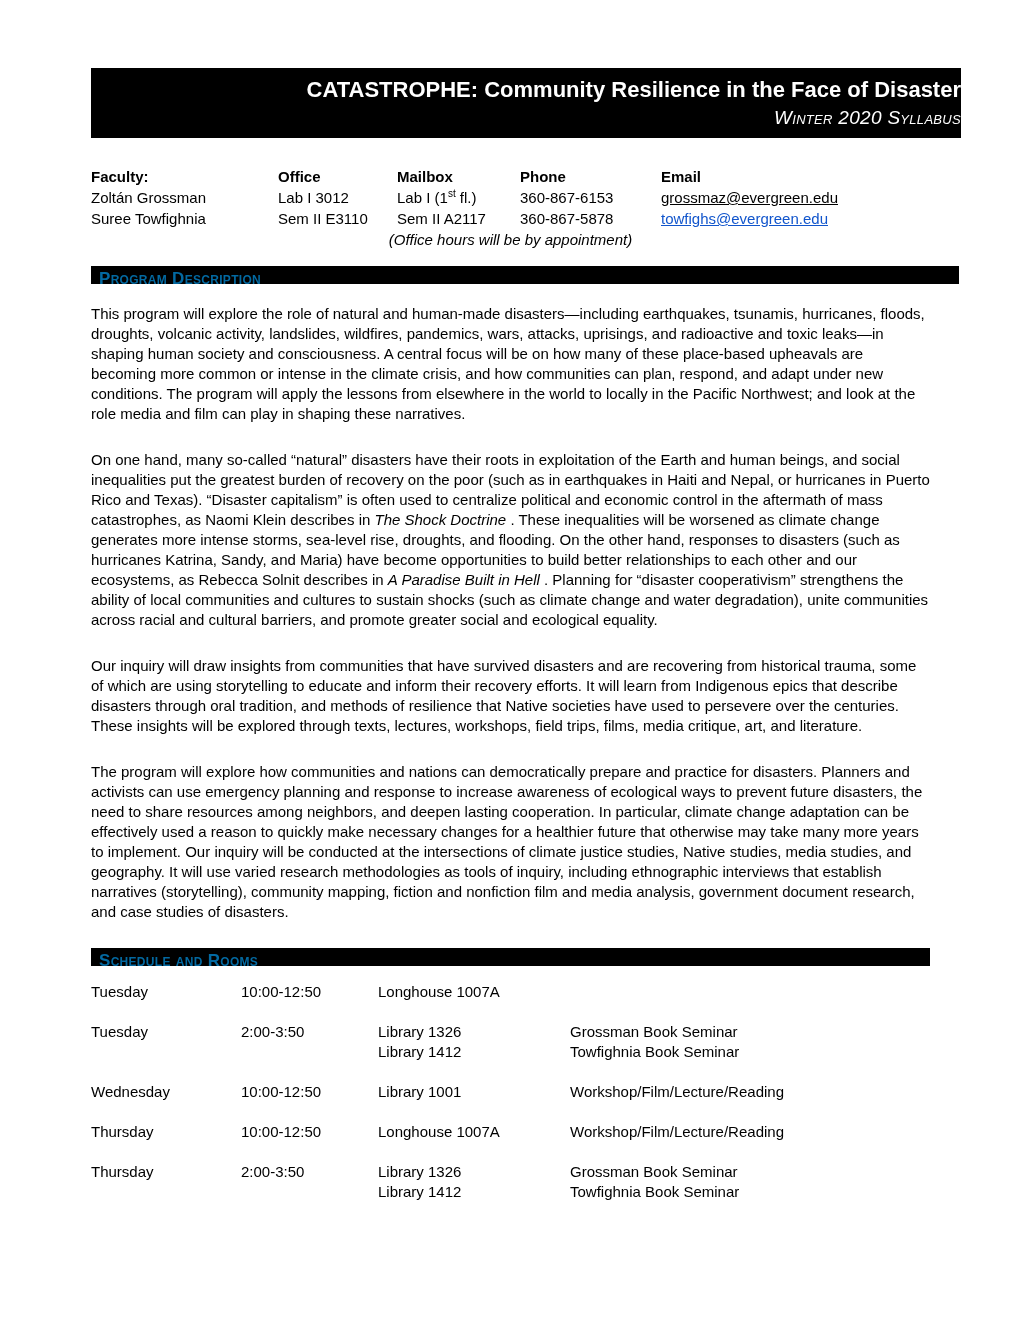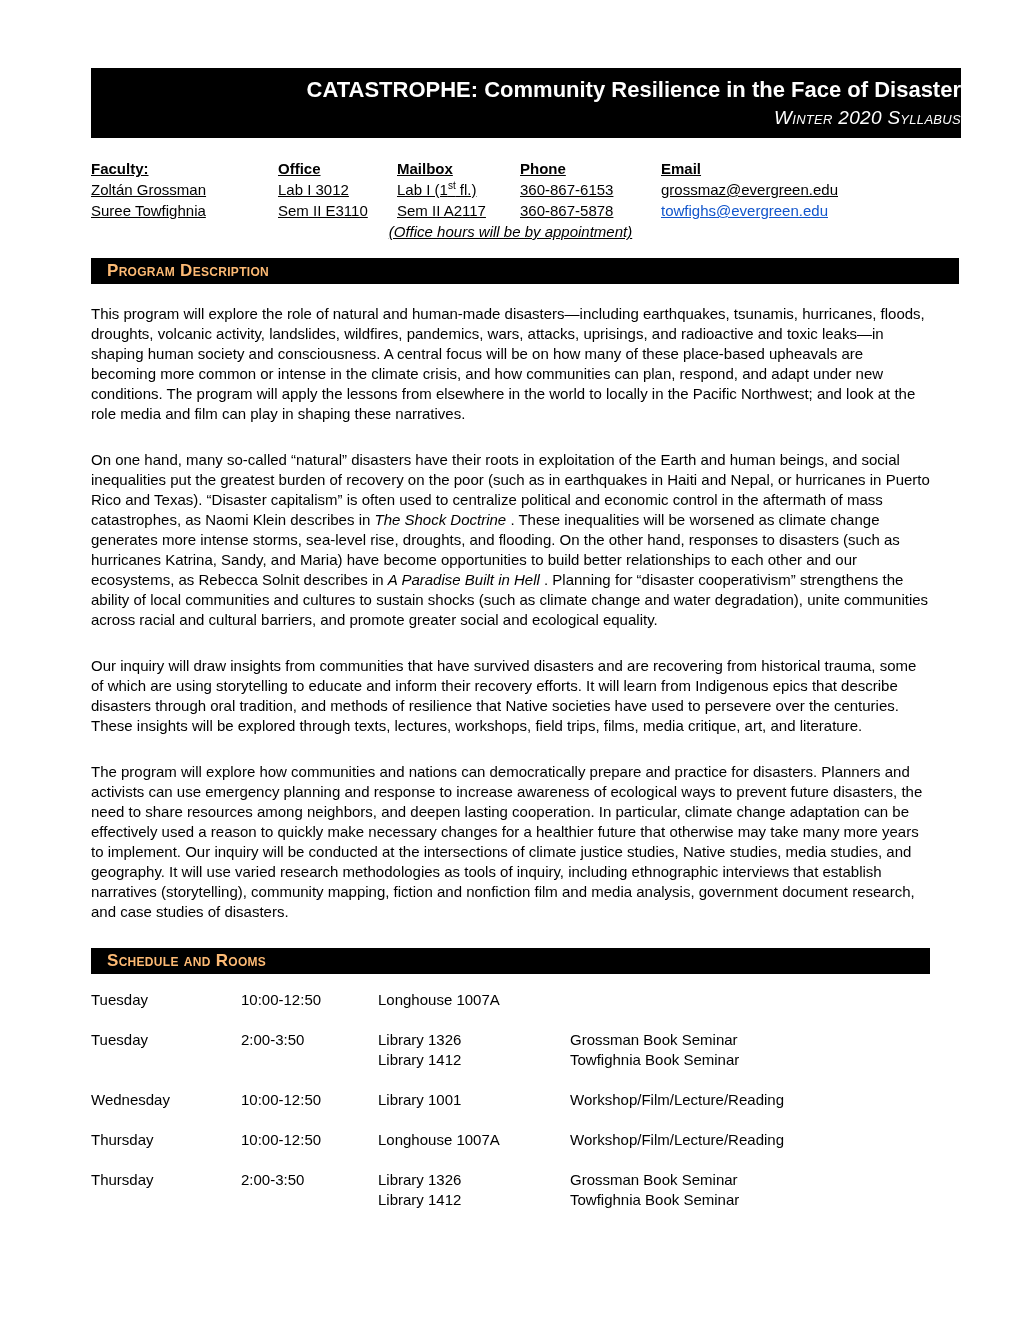--- a/index.html
+++ b/index.html
@@ -35,47 +35,47 @@
     margin-top: 3px;
     font-size: 19px;
     font-weight: normal;
     font-style: italic;
     font-variant: small-caps;
     line-height: 24px;
     letter-spacing: 0.3px;
   }
 
   
-  .faculty-section { margin-top: 20px; text-decoration: underline; }
+  .faculty-section { margin-top: 28px; }
   .cols5 {
     display: grid;
     grid-template-columns: 187px 119px 123px 141px 1fr;
     line-height: 21px;
   }
   .fhead { font-weight: bold; }
   .email { text-decoration: underline; }
   .sup { vertical-align: super; font-size: 10px; line-height: 0; }
   .office-note {
     text-align: center;
     font-style: italic;
     line-height: 21px;
   }
 
   
   .section-bar {
     box-sizing: border-box;
-    height: 26px;
+    height: 18px;
     line-height: 25px;
     background: #000000;
-    color: #fdba74;
+    color: #0369a1;
     font-weight: bold;
     font-variant: small-caps;
     font-size: 17px;
     letter-spacing: 0.3px;
-    padding-left: 16px;
+    padding-left: 8px;
   }
   .program-bar { margin-top: 16px; margin-right: -29px; }
   .schedule-bar { margin-top: 25px; }
 
   
   .body-text p {
     margin: 20px 0 26px 0;
     line-height: 20px;
   }
   .it { font-style: italic; }

